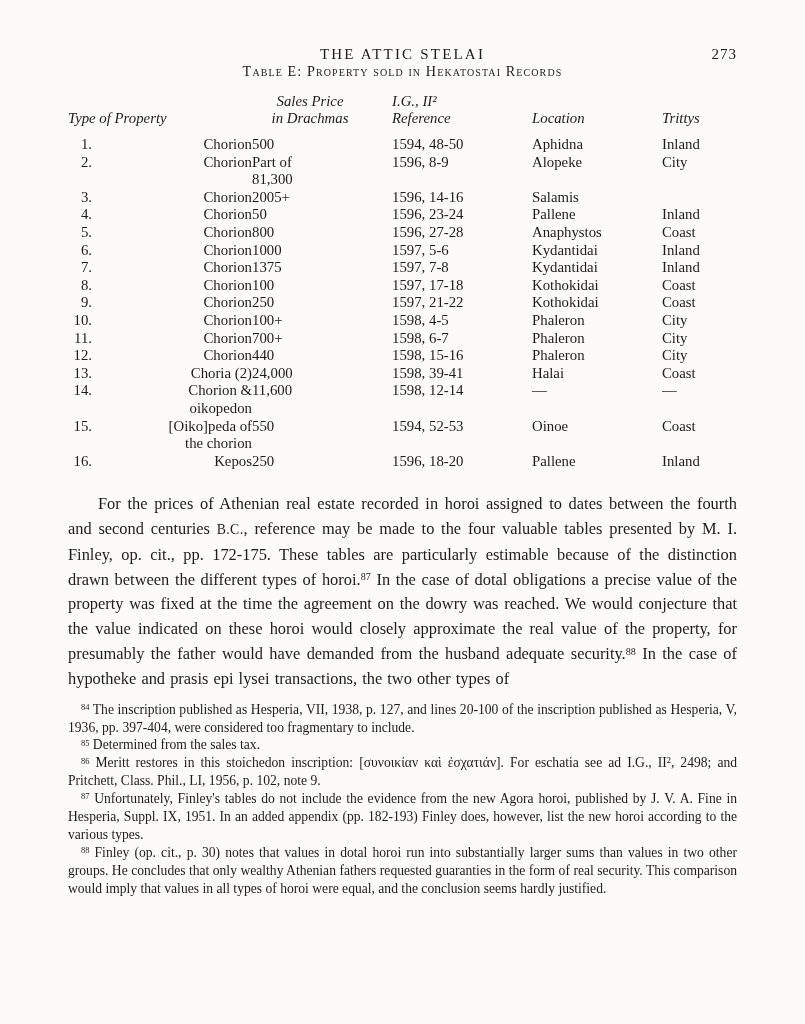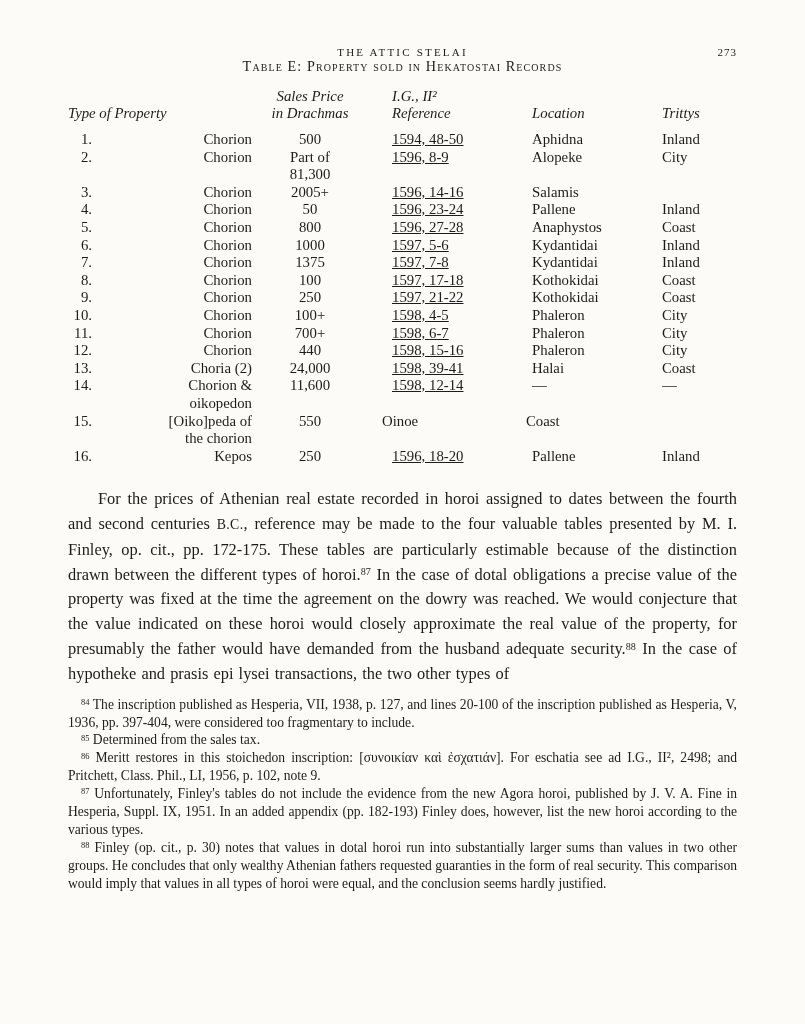--- a/index.html
+++ b/index.html
@@ -6,21 +6,21 @@
   html, body {
     width: 805px; height: 1024px;
     background: #fcfbf7;
     font-family: "Liberation Serif", "DejaVu Serif", serif;
     color: #1c1c1c;
     overflow: hidden;
   }
   .page { height: 100%; padding: 46px 68px 0 68px; }
 
   
-  .running-head { position: relative; text-align: center; font-size: 11px; letter-spacing: 2.2px; }
+  .running-head { position: relative; text-align: center; font-size: 15px; letter-spacing: 2.2px; }
   .page-number { position: absolute; right: 0; top: 0; letter-spacing: 1px; }
 
   
   .table-title {
     text-align: center;
     font-variant: small-caps; font-size: 14.2px; letter-spacing: 1.1px;
   }
 
   
   .data-table { margin-top: 13px; font-size: 14.8px; }
@@ -28,22 +28,22 @@
   .t-head { font-style: italic; align-items: end; line-height: 17px; margin-bottom: 9px; }
   .th-type { grid-column: 1 / 3; }
   .th-price { text-align: center; }
   .th-ref { padding-left: 24px; }
   .th-loc { padding-left: 14px; }
   .th-trittys { padding-left: 8px; }
   .t-row { line-height: 17.6px; }
   .c-num { text-align: right; }
   .c-type { padding-left: 7px; text-align: right; }
   .line-indent { padding-left: 28px; }
-  .c-price { text-align: center; }
-  .c-ref { padding-left: 24px; text-decoration: underline; }
+  .c-price { text-align: left; }
+  .c-ref { padding-left: 24px; }
   .c-loc { padding-left: 14px; }
   .c-trittys { padding-left: 8px; }
 
   
   .body-para {
     margin-top: 22px; font-size: 16.4px; line-height: 24.8px;
     text-align: justify; text-indent: 30px; word-spacing: 1px;
   }
 
   
@@ -256,20 +256,21 @@
         </div>
         <div class="t-row">
           <div class="c-num">15.</div>
           <div class="c-type">
             <div>[Oiko]peda of</div>
             <div class="line-indent">the chorion</div>
           </div>
           <div class="c-price">
             <div>550</div>
           </div>
+          <div class="c-ref">1594, 52-53</div>
           <div class="c-loc">Oinoe</div>
           <div class="c-trittys">Coast</div>
         </div>
         <div class="t-row">
           <div class="c-num">16.</div>
           <div class="c-type">
             <div>Kepos</div>
           </div>
           <div class="c-price">
             <div>250</div>

